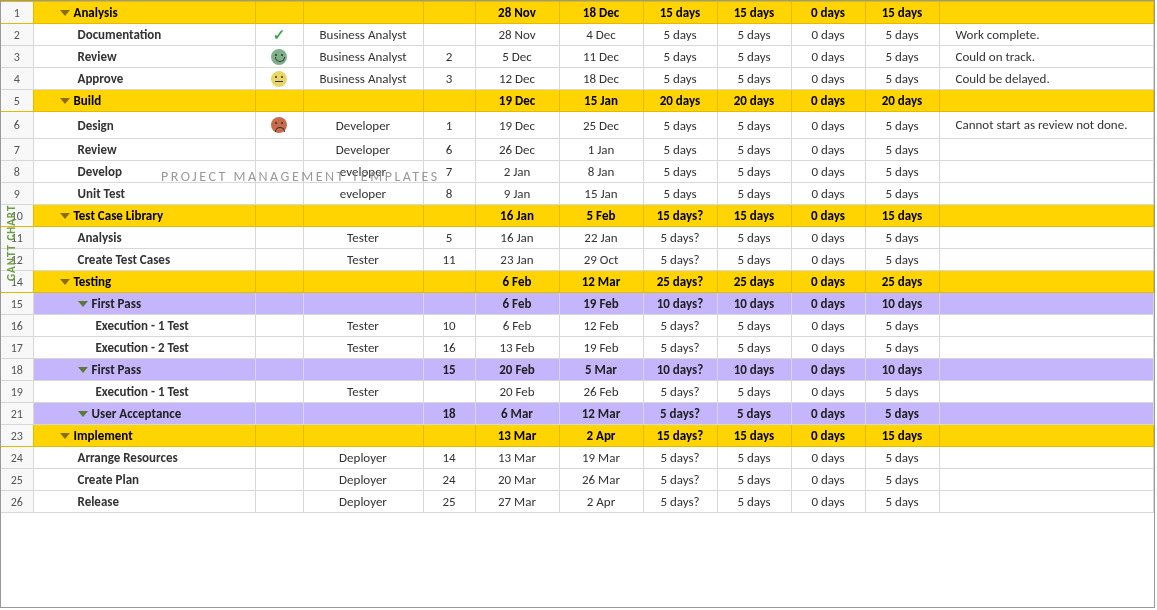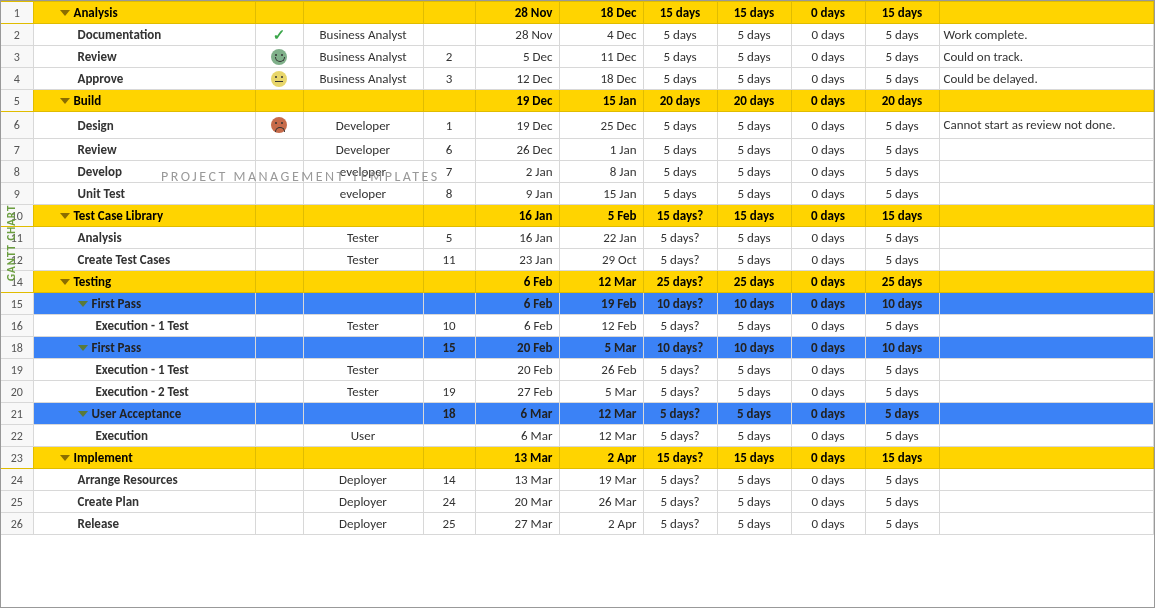--- a/index.html
+++ b/index.html
@@ -6,26 +6,26 @@
 body { font-family: Calibri, Arial, sans-serif; font-size: 13px; color: #333; background: #fff; position: relative; }
 .sheet { border: 1px solid #999; width: 1155px; height: 608px; overflow: hidden; position: relative; }
 .side-tab { position: absolute; left: 4px; top: 280px; transform: rotate(-90deg); transform-origin: left top; font-size: 11px; color: #6b9e3f; letter-spacing: 1px; font-weight: 600; }
 table { border-collapse: collapse; width: 100%; table-layout: fixed; }
 td { border: 1px solid #d8d8d8; height: 22px; padding: 0 6px; white-space: nowrap; overflow: hidden; vertical-align: middle; }
 td.rownum { width: 32px; text-align: center; color: #555; background: #f8f8f8; font-size: 12px; border-left: none; }
 td.c-task { width: 222px; font-weight: bold; }
 td.c-stat { width: 48px; text-align: center; }
 td.c-res { width: 120px; text-align: center; }
 td.c-pred { width: 52px; text-align: center; }
-td.c-start, td.c-fin { width: 84px; text-align: right; }
+td.c-start, td.c-fin { width: 84px; text-align: center; }
 td.c-dur, td.c-d2, td.c-d3, td.c-d4 { width: 74px; text-align: center; }
-td.c-note { width: auto; padding-left: 4px; }
+td.c-note { width: auto; padding-left: 16px; }
 tr.yellow td { background: #ffd400; font-weight: 700; color: #000; border-color: #e0bc00; }
 tr.yellow td.rownum { background: #f8f8f8; font-weight: 400; color: #555; }
-tr.green td { background: #3b82f6; font-weight: 700; color: #222; }
+tr.green td { background: #c4b5fd; font-weight: 700; color: #222; }
 tr.green td.rownum { background: #f8f8f8; font-weight: 400; color: #555; }
 .toggle { display: inline-block; width: 0; height: 0; border-left: 5px solid transparent; border-right: 5px solid transparent; border-top: 6px solid #8a6d00; margin-right: 4px; vertical-align: 1px; }
 tr.yellow .toggle { border-top-color: #8a6d00; }
 tr.green .toggle { border-top-color: #5a7a3a; }
 .ind1 { padding-left: 20px; }
 .ind2 { padding-left: 38px; }
 .ind3 { padding-left: 56px; }
 .watermark { position: absolute; left: 160px; top: 170px; pointer-events: none; opacity: 0.85; }
 .watermark .t1 { font-size: 26px; font-weight: 700; color: #2a5c2a; letter-spacing: 1px; font-family: Arial, sans-serif; }
 .watermark .t1 .chk { color: #3aa64a; font-weight: 900; }
@@ -250,20 +250,34 @@
           <td class="c-res">Tester</td>
           <td class="c-pred">10</td>
           <td class="c-start">6 Feb</td>
           <td class="c-fin">12 Feb</td>
           <td class="c-dur">5 days?</td>
           <td class="c-d2">5 days</td>
           <td class="c-d3">0 days</td>
           <td class="c-d4">5 days</td>
           <td class="c-note" style=""></td>
         </tr>
+        <tr class="">
+          <td class="rownum">17</td>
+          <td class="c-task"><span class="ind3"><span>Execution - 2 Test</span></span></td>
+          <td class="c-stat"></td>
+          <td class="c-res">Tester</td>
+          <td class="c-pred">16</td>
+          <td class="c-start">13 Feb</td>
+          <td class="c-fin">19 Feb</td>
+          <td class="c-dur">5 days?</td>
+          <td class="c-d2">5 days</td>
+          <td class="c-d3">0 days</td>
+          <td class="c-d4">5 days</td>
+          <td class="c-note" style=""></td>
+        </tr>
         <tr class="green">
           <td class="rownum">18</td>
           <td class="c-task"><span class="ind2"><span class="toggle"></span><span>First Pass</span></span></td>
           <td class="c-stat"></td>
           <td class="c-res"></td>
           <td class="c-pred">15</td>
           <td class="c-start">20 Feb</td>
           <td class="c-fin">5 Mar</td>
           <td class="c-dur">10 days?</td>
           <td class="c-d2">10 days</td>
@@ -278,54 +292,26 @@
           <td class="c-res">Tester</td>
           <td class="c-pred"></td>
           <td class="c-start">20 Feb</td>
           <td class="c-fin">26 Feb</td>
           <td class="c-dur">5 days?</td>
           <td class="c-d2">5 days</td>
           <td class="c-d3">0 days</td>
           <td class="c-d4">5 days</td>
           <td class="c-note" style=""></td>
         </tr>
-        <tr class="">
-          <td class="rownum">20</td>
-          <td class="c-task"><span class="ind3"><span>Execution - 2 Test</span></span></td>
-          <td class="c-stat"></td>
-          <td class="c-res">Tester</td>
-          <td class="c-pred">19</td>
-          <td class="c-start">27 Feb</td>
-          <td class="c-fin">5 Mar</td>
-          <td class="c-dur">5 days?</td>
-          <td class="c-d2">5 days</td>
-          <td class="c-d3">0 days</td>
-          <td class="c-d4">5 days</td>
-          <td class="c-note" style=""></td>
-        </tr>
         <tr class="green">
           <td class="rownum">21</td>
           <td class="c-task"><span class="ind2"><span class="toggle"></span><span>User Acceptance</span></span></td>
           <td class="c-stat"></td>
           <td class="c-res"></td>
           <td class="c-pred">18</td>
-          <td class="c-start">6 Mar</td>
-          <td class="c-fin">12 Mar</td>
-          <td class="c-dur">5 days?</td>
-          <td class="c-d2">5 days</td>
-          <td class="c-d3">0 days</td>
-          <td class="c-d4">5 days</td>
-          <td class="c-note" style=""></td>
-        </tr>
-        <tr class="">
-          <td class="rownum">22</td>
-          <td class="c-task"><span class="ind3"><span>Execution</span></span></td>
-          <td class="c-stat"></td>
-          <td class="c-res">User</td>
-          <td class="c-pred"></td>
           <td class="c-start">6 Mar</td>
           <td class="c-fin">12 Mar</td>
           <td class="c-dur">5 days?</td>
           <td class="c-d2">5 days</td>
           <td class="c-d3">0 days</td>
           <td class="c-d4">5 days</td>
           <td class="c-note" style=""></td>
         </tr>
         <tr class="yellow">
           <td class="rownum">23</td>

